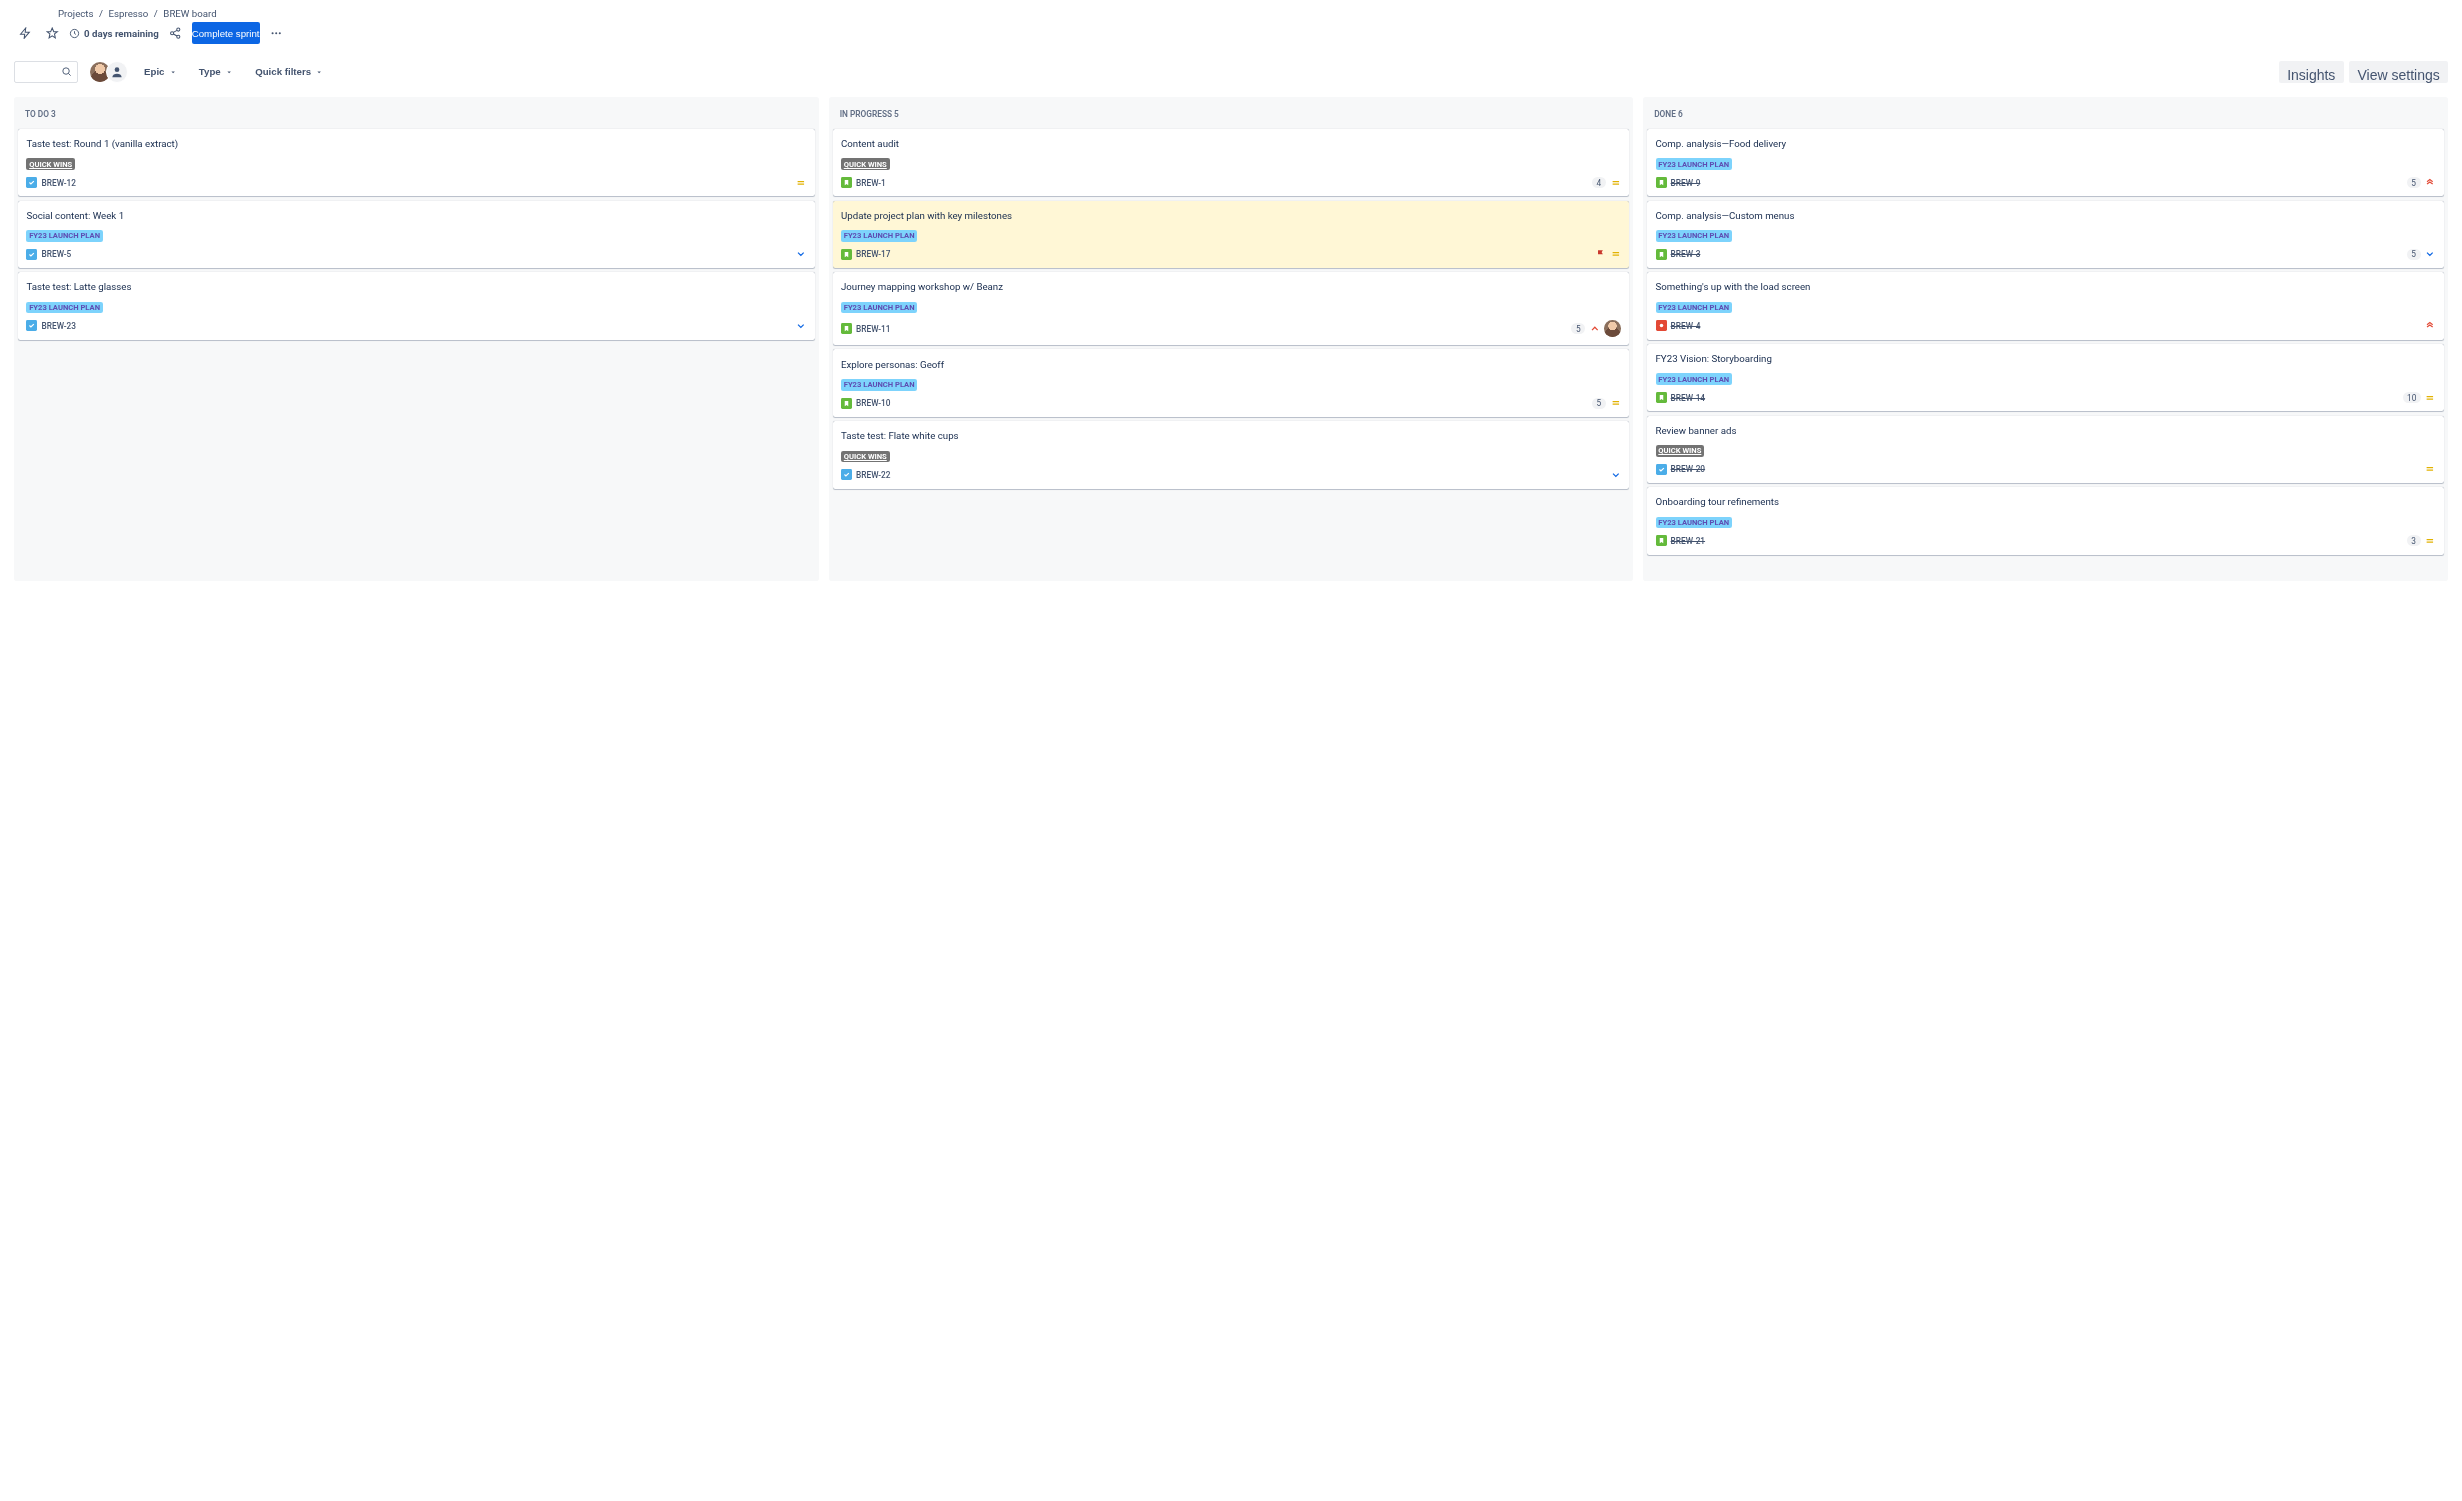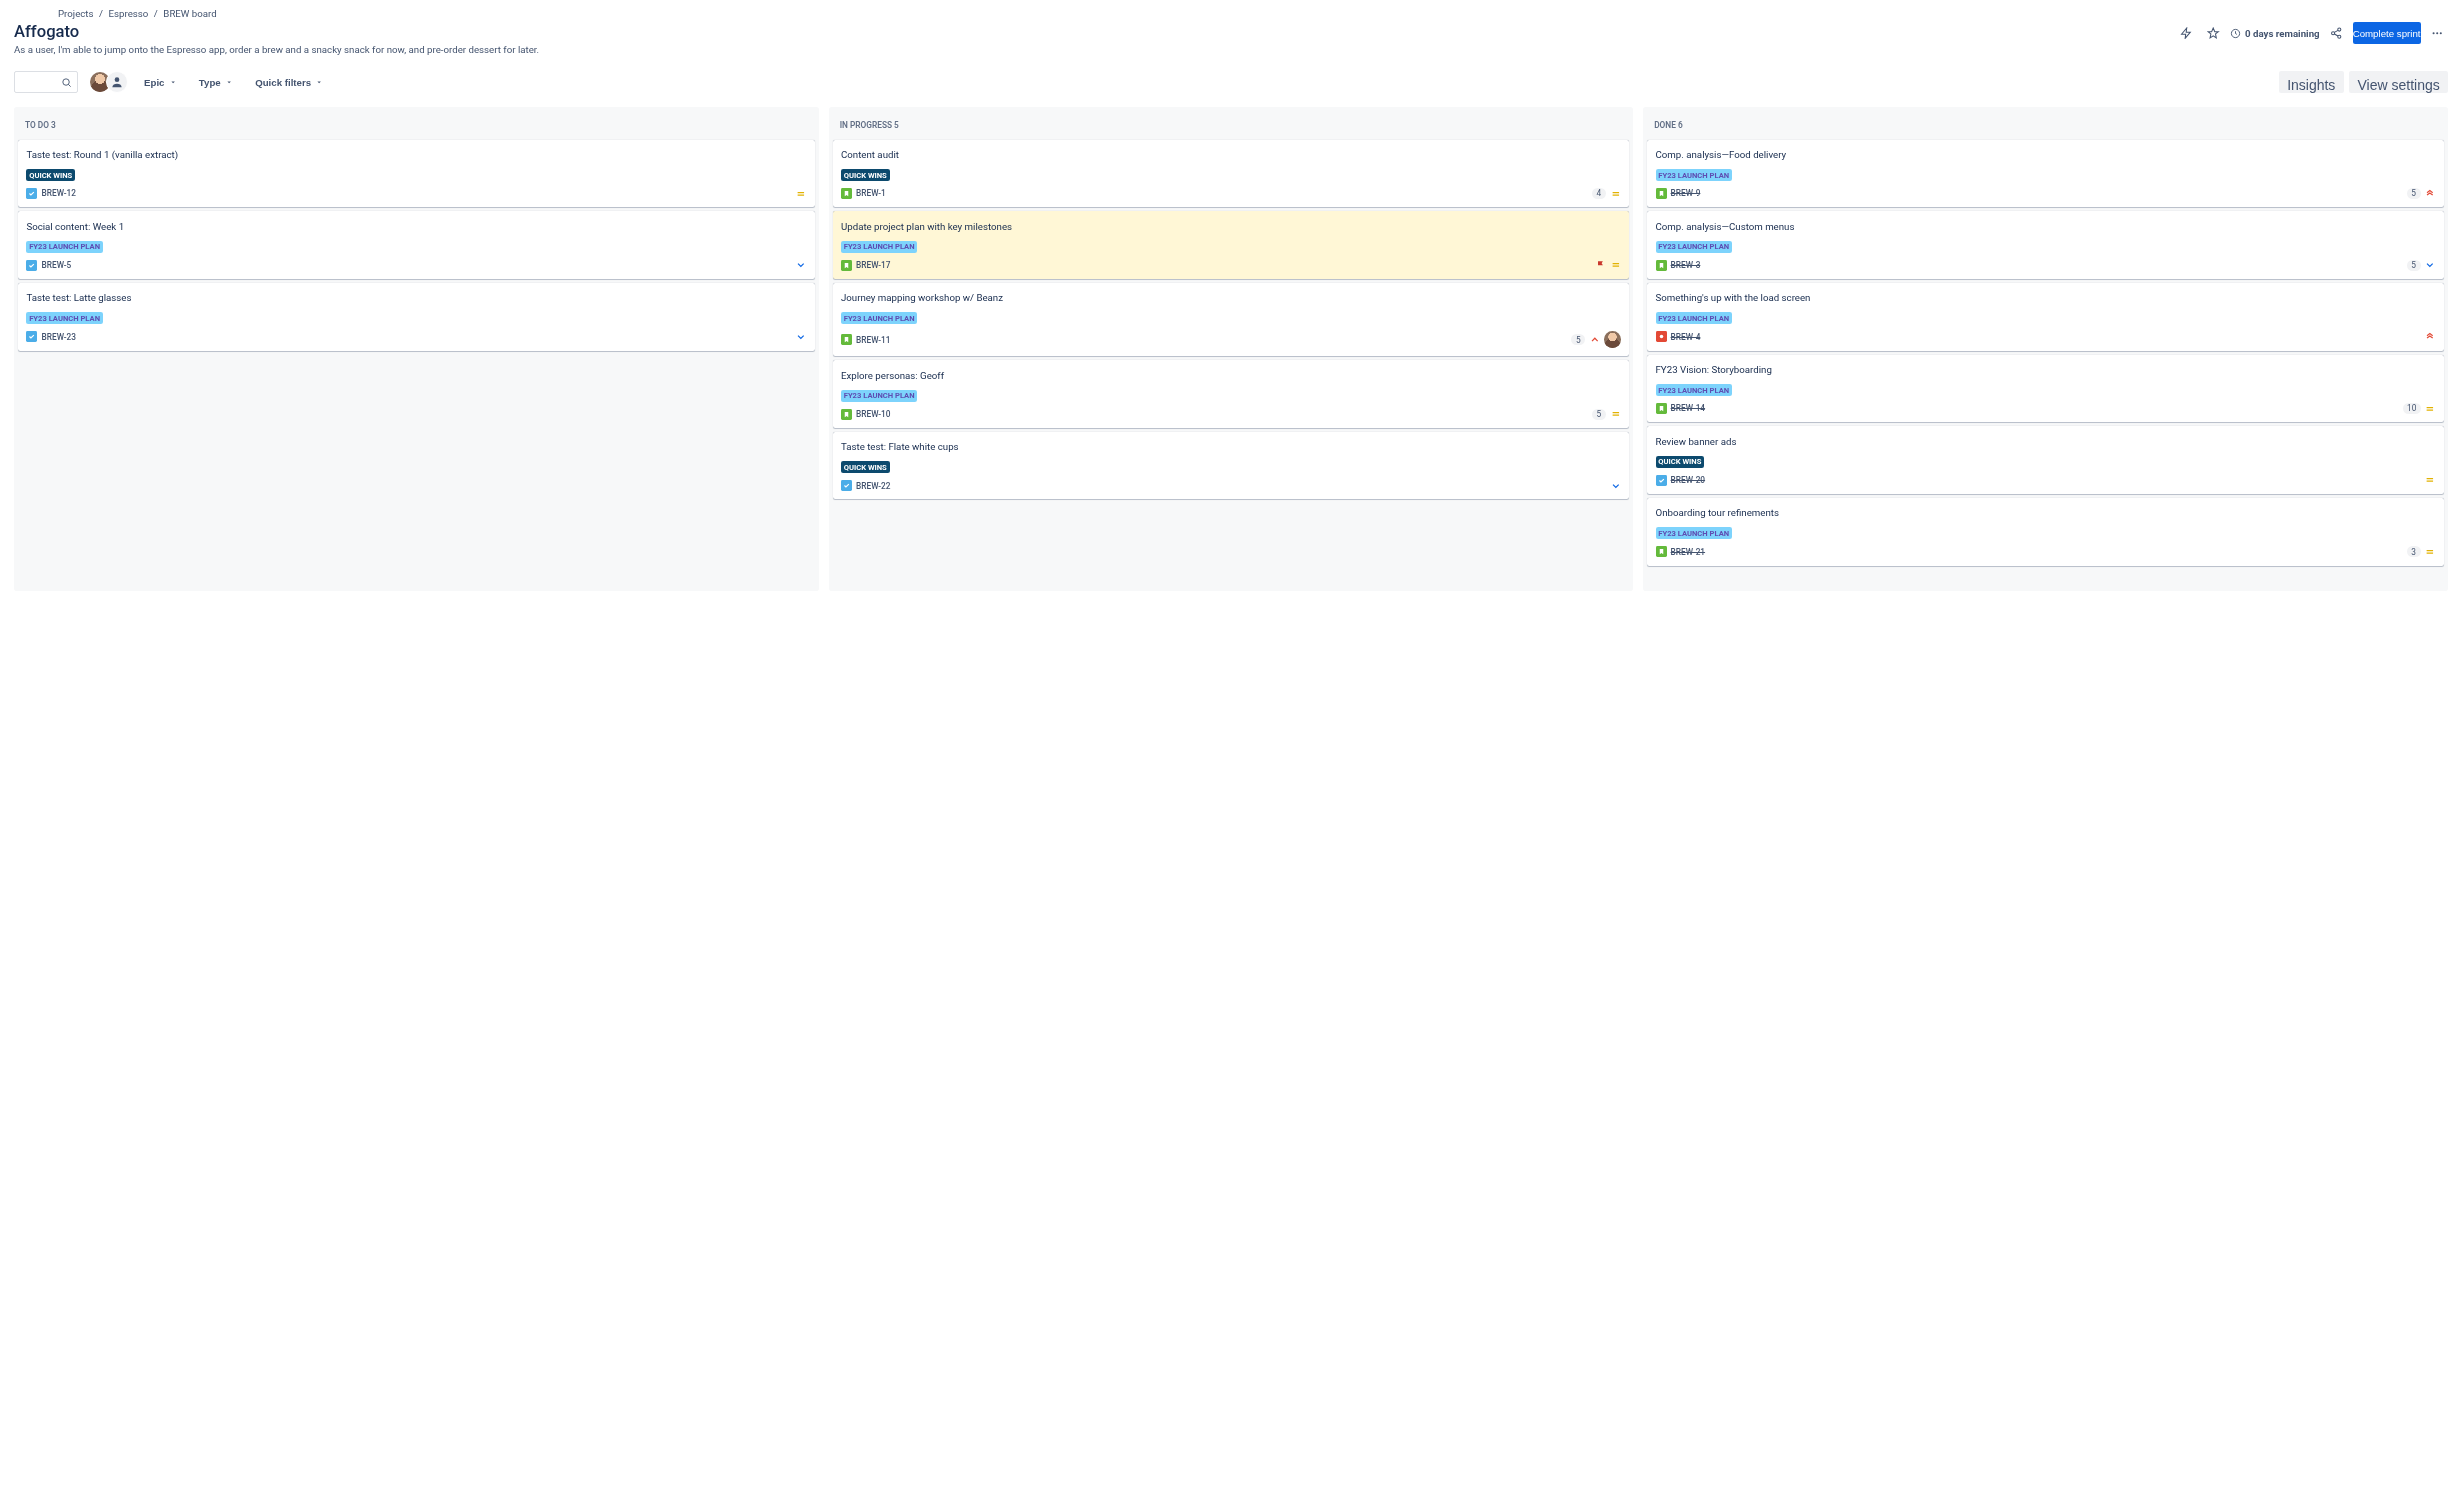--- a/index.html
+++ b/index.html
@@ -28,21 +28,21 @@
 .toolbar-right { display:flex; gap:5.5px; }
 .secondary-btn { display:flex; align-items:center; gap:5.5px; height:22px; padding:0 8.3px; font-size:14px; font-weight:500; background:#091E420F; border:none; border-radius:2.1px; cursor:pointer; color:#44546F;flex-direction:column; }
 
 .board { display:flex; gap:9.7px; margin-top:14px; align-items:stretch; }
 .column { flex:1; background:#F7F8F9; border-radius:2.8px; padding:5.5px 4.1px; min-height:484px; }
 .col-header { font-size:8.3px; font-weight:600; color:#626F86; padding:7px 7px 9.7px 7px; letter-spacing:0; text-transform:uppercase; }
 .card { background:#fff; border-radius:2.1px; box-shadow:0 0.7px 0.7px #091E4240, 0 0 0.7px #091E424F; padding:8.3px; margin-bottom:4.1px; cursor:pointer; }
 .card.flagged { background:#FFF7D6; }
 .card-title { font-size:9.7px; color:#172B4D; margin-bottom:7px; line-height:1.4; }
 .label { display:inline-block; font-size:7.6px; font-weight:700; padding:1.4px 2.8px; border-radius:2.1px; margin-bottom:7px; }
-.label.teal { background:#0c4a6e; color:#fff; }
+.label.teal { background:#737373; color:#fff;text-decoration:underline; }
 .label.purple { background:#7dd3fc; color:#5E4DB2; }
 .card-footer { display:flex; justify-content:space-between; align-items:center; }
 .card-footer-left { display:flex; align-items:center; gap:4.1px; }
 .card-footer-right { display:flex; align-items:center; gap:4.1px; }
 .issue-key { font-size:8.3px; font-weight:500; color:#44546F; }
 .issue-key.done { text-decoration:line-through; }
 .type-icon { width:11px; height:11px; border-radius:1.4px; display:flex; align-items:center; justify-content:center; flex-shrink:0; }
 .type-icon.task { background:#4BADE8; }
 .type-icon.story { background:#64BA3B; }
 .type-icon.bug { background:#E34935; }
@@ -59,24 +59,20 @@
 <div class="page">
   <div class="breadcrumb">
     <a>Projects</a>
     <span>/</span>
     <a>Espresso</a>
     <span>/</span>
     <a>BREW board</a>
   </div>
 
   <div class="header-row">
-    <div>
-      <div class="title">Affogato</div>
-      <div class="subtitle">As a user, I'm able to jump onto the Espresso app, order a brew and a snacky snack for now, and pre-order dessert for later.</div>
-    </div>
     <div class="header-actions">
       <div class="icon-btn">
         <svg width="12.4" height="12.4" viewBox="0 0 24 24" fill="none" stroke="currentColor" stroke-width="2">
             <path d="M13 2L3 14h8l-1 8 10-12h-8l1-8z"></path>
           </svg>
       </div>
       <div class="icon-btn">
         <svg width="12.4" height="12.4" viewBox="0 0 24 24" fill="none" stroke="currentColor" stroke-width="2">
             <path d="M12 2l3 7h7l-5.5 4.5L18 21l-6-4-6 4 1.5-7.5L2 9h7z"></path>
           </svg>

